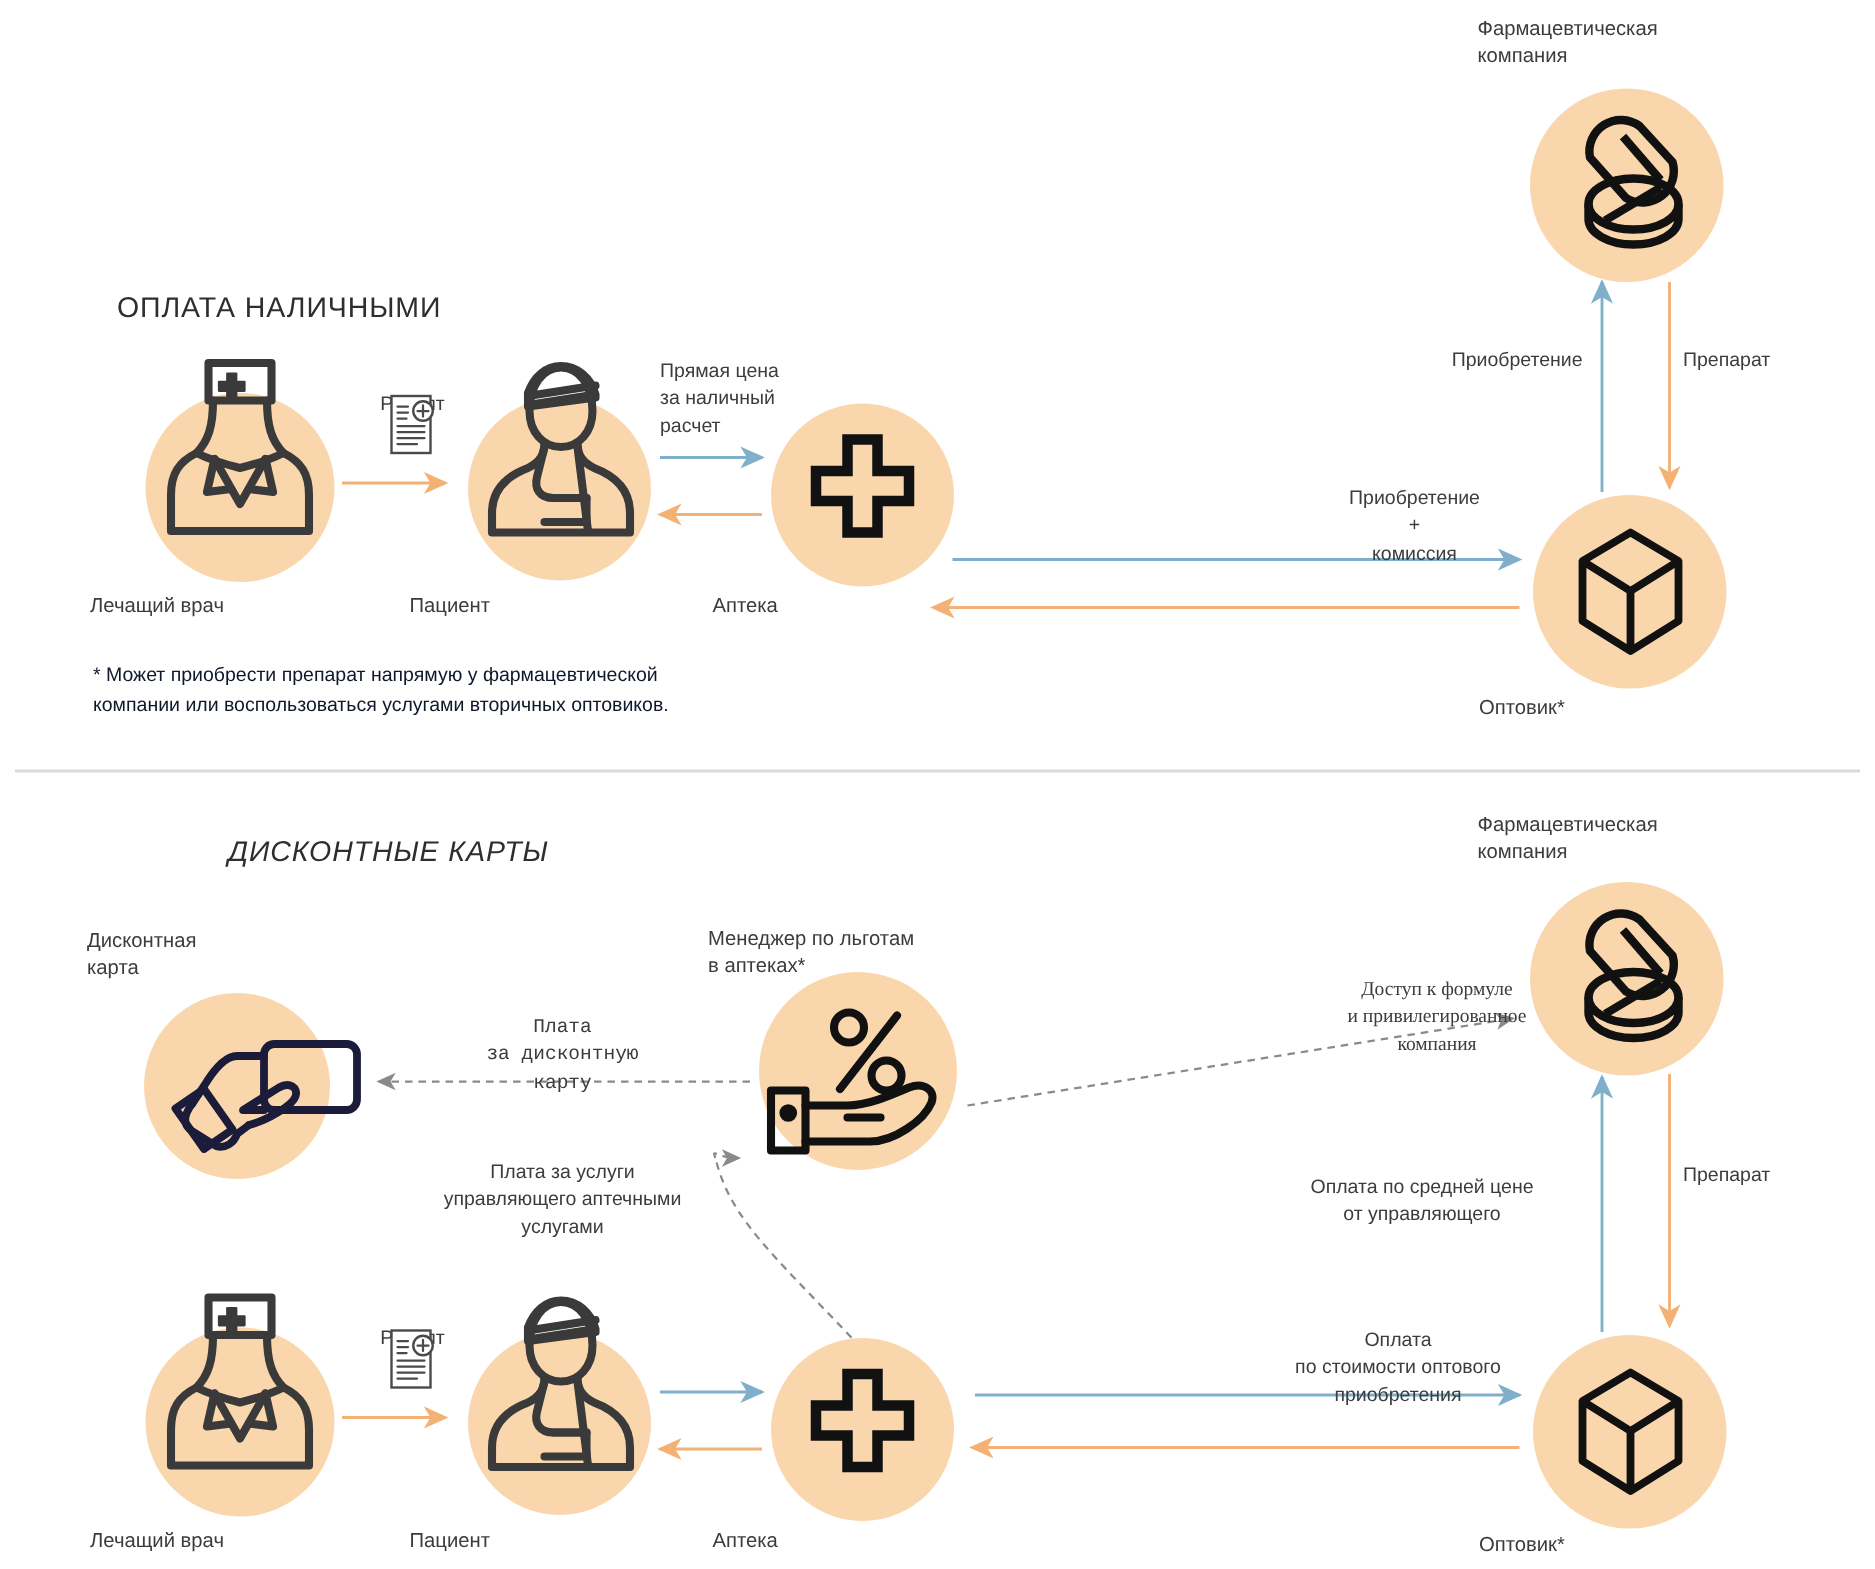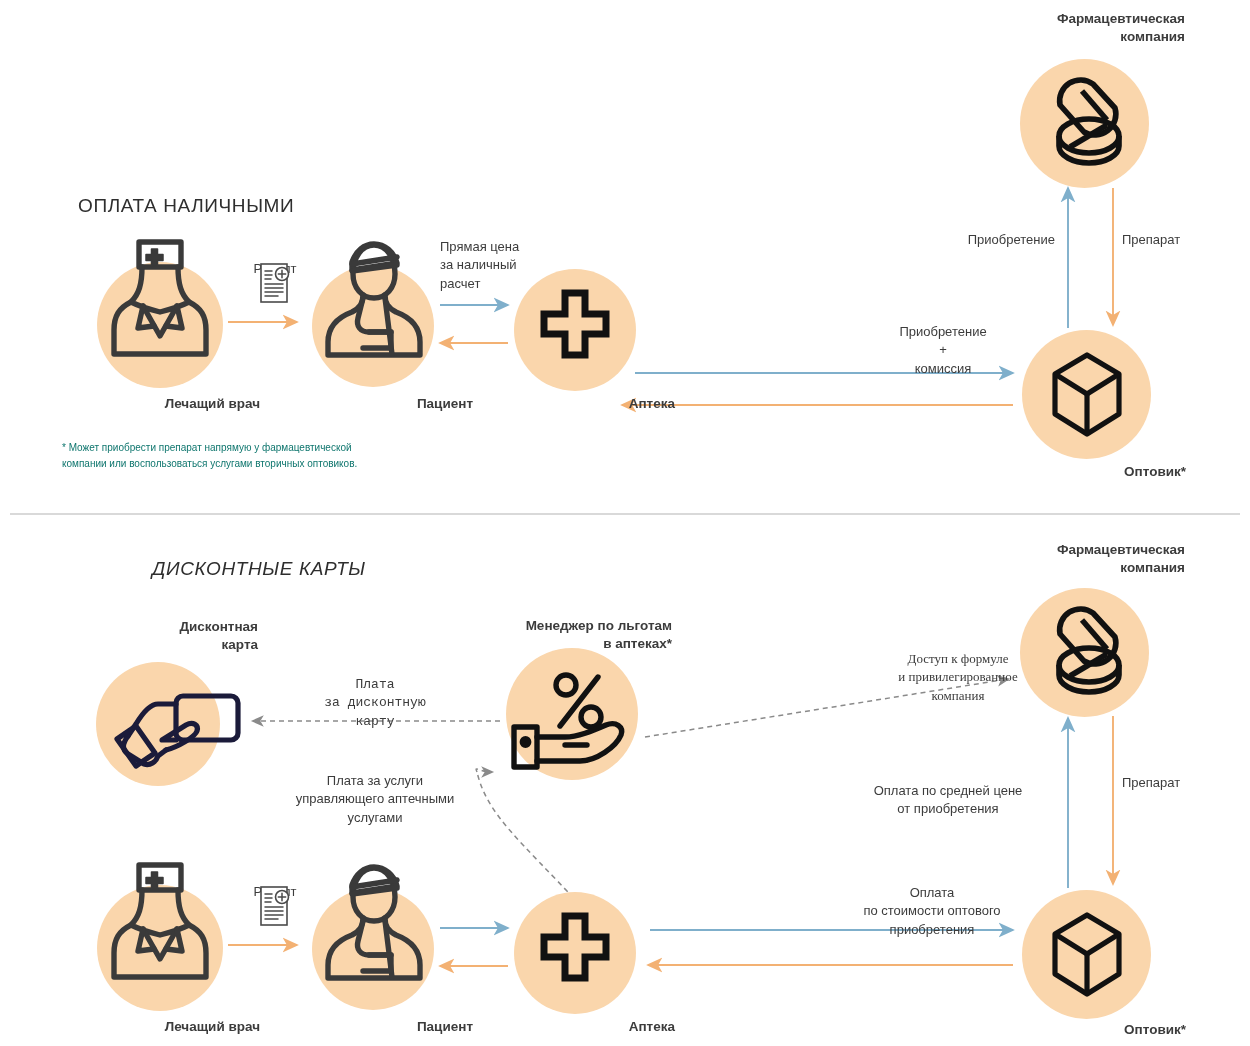--- a/index.html
+++ b/index.html
@@ -20,44 +20,43 @@
   }
 
   
   .node-circle {
     position: absolute;
     border-radius: 50%;
     background: #FAD6AC;
   }
   .node-label {
     position: absolute;
-    text-align: right;
+    text-align: left;
     font-size: 13.5px;
     color: #3c3c3c;
     line-height: 1.35;
     white-space: nowrap;
-    font-weight: bold;
   }
   .node-label.multi { white-space: normal; }
 
   
   .section-title {
     position: absolute;
     font-size: 19px;
     letter-spacing: 0.6px;
     color: #2e2e2e;
     line-height: 1.42;
     font-weight: 400;
   }
 
   
   .footnote {
     position: absolute;
-    font-size: 10px;
-    color: #0f766e;
+    font-size: 13px;
+    color: #0f172a;
     line-height: 1.55;
   }
 
   
   .edge-label {
     position: absolute;
     font-size: 13px;
     color: #3c3c3c;
     line-height: 1.42;
   }
@@ -347,21 +346,21 @@
       <path d="M19 69 L56 47"></path>
     </g>
   </svg>
   <div class="node-label multi" style="left:985px; top:541px; width:200px;">
     <span>Фармацевтическая</span><br>
     <span>компания</span>
   </div>
 
   <div class="edge-label center" style="left:840px; top:762px; width:216px;">
     <span>Оплата по средней цене</span><br>
-    <span>от приобретения</span>
+    <span>от управляющего</span>
   </div>
 
   <div class="edge-label" style="left:1122px; top:774px; width:120px;">
     <span>Препарат</span>
   </div>
 
   <div class="node-circle" style="left:97px; top:885px; width:126px; height:126px;"></div>
   <svg class="icon-svg" style="left:108px; top:859px; width:104px; height:125px;" viewBox="0 0 104 125">
     <g fill="none" stroke="#3a3a3a" stroke-width="5.4" stroke-linejoin="round" stroke-linecap="round">
       <path d="M31 6 h42 v25 h-42 z"></path>

